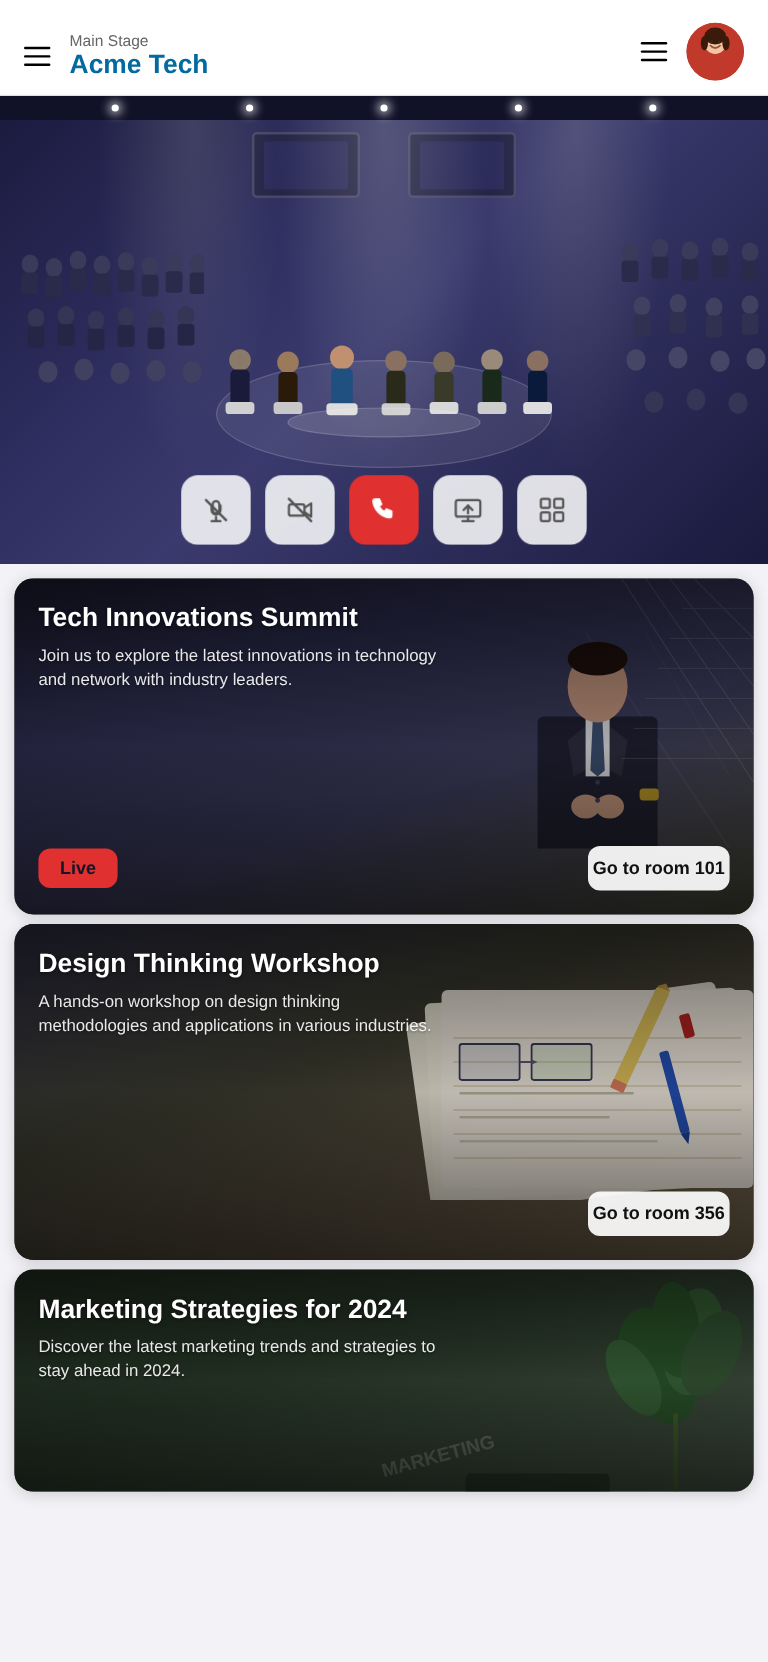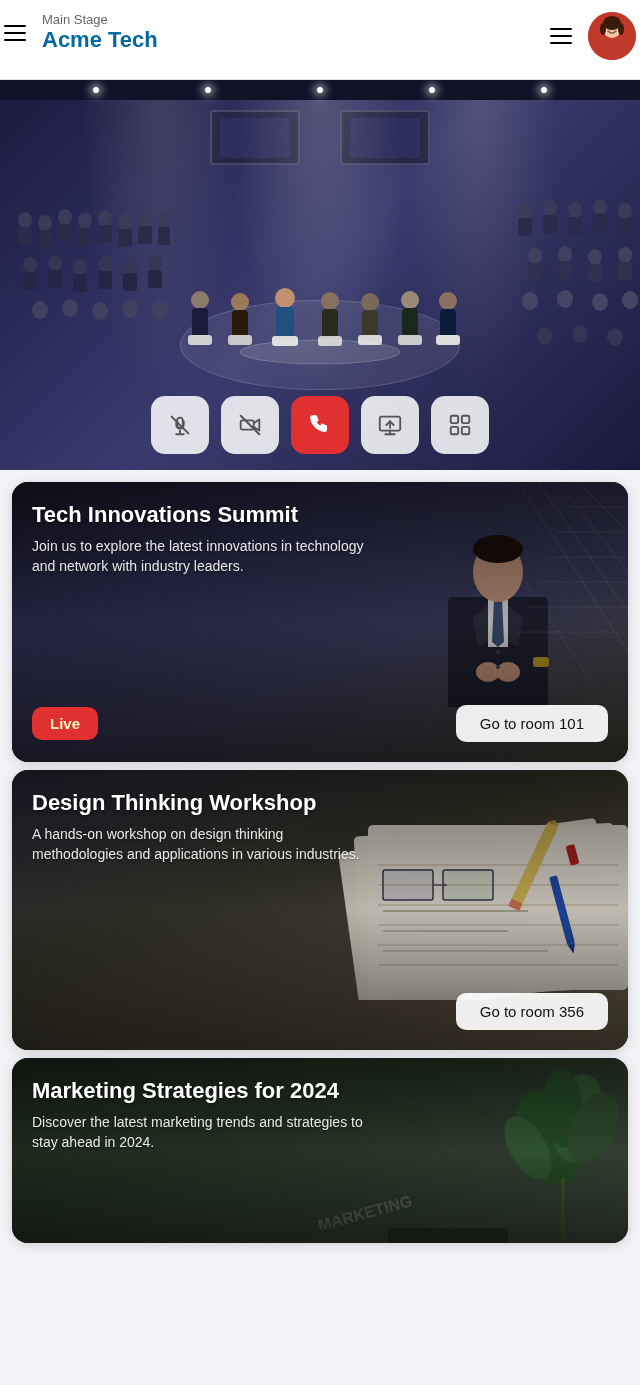--- a/index.html
+++ b/index.html
@@ -9,23 +9,23 @@
       background: #f2f2f7;
       width: 640px;
       min-height: 1385px;
       overflow-x: hidden;
     }
 
     
     .header {
       background: #fff;
       display: flex;
-      align-items: flex-start;
+      align-items: flex-end;
       justify-content: space-between;
-      padding: 12px 4px;
+      padding: 12px 20px;
       border-bottom: 1px solid #e0e0e0;
       height: 80px;
     }
     .header-left {
       display: flex;
       align-items: center;
     }
     .hamburger-icon {
       display: flex;
       flex-direction: column;
@@ -268,33 +268,33 @@
 
     .session-footer {
       display: flex;
       align-items: center;
       justify-content: space-between;
       margin-top: 12px;
     }
 
     .live-badge {
       background: #e03030;
-      color: #fef9c3;
+      color: #0f172a;
       font-size: 15px;
       font-weight: 600;
       padding: 8px 18px;
       border-radius: 10px;
     }
 
     .go-to-room-btn {
       background: rgba(255,255,255,0.92);
       color: #111;
       font-size: 15px;
-      font-weight: 400;
-      padding: 10px 24px;
+      font-weight: 700;
+      padding: 10px 4px;
       border-radius: 10px;
       cursor: pointer;
       border: none;
     }
 
     
     .audience-container {
       position: absolute;
       bottom: 95px;
       left: 0;

